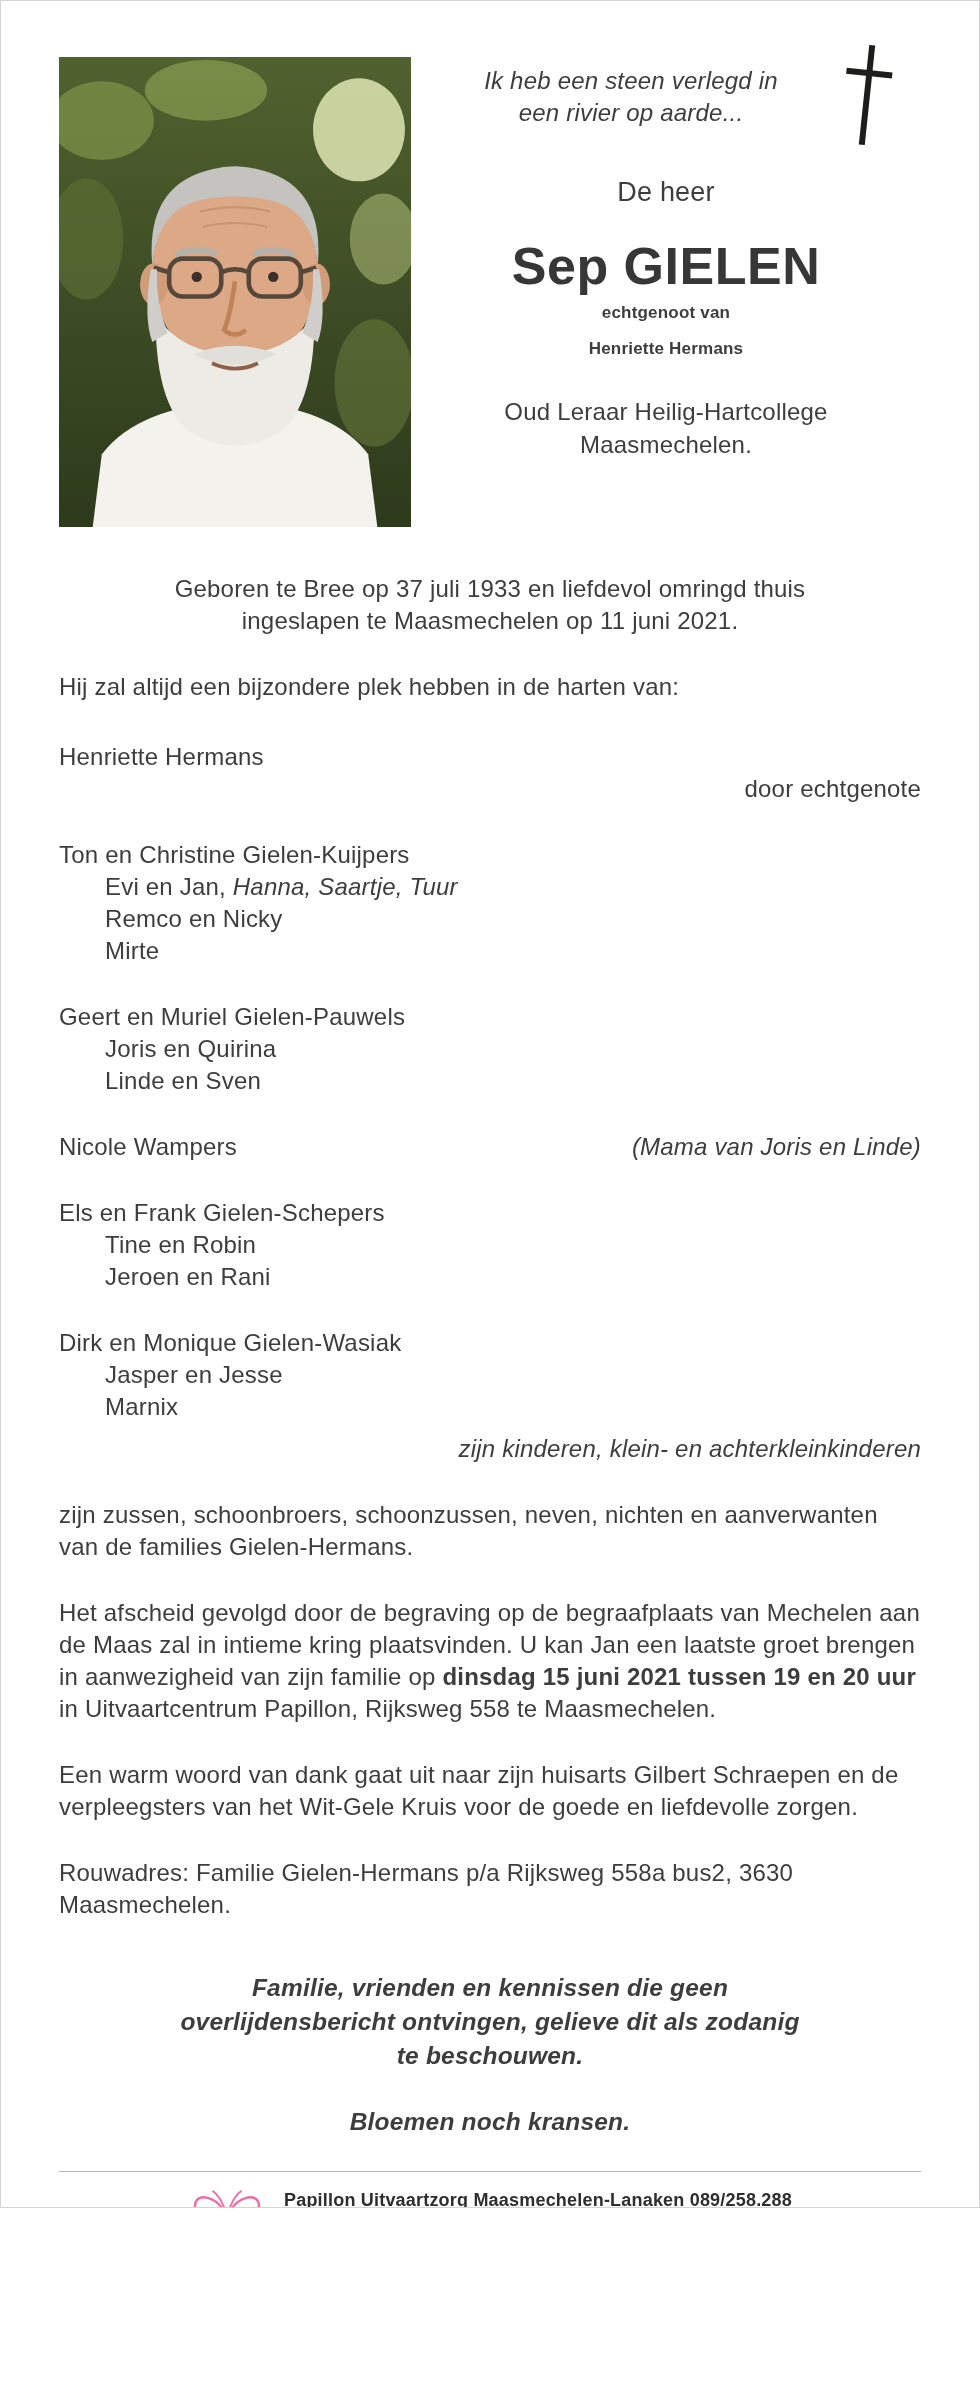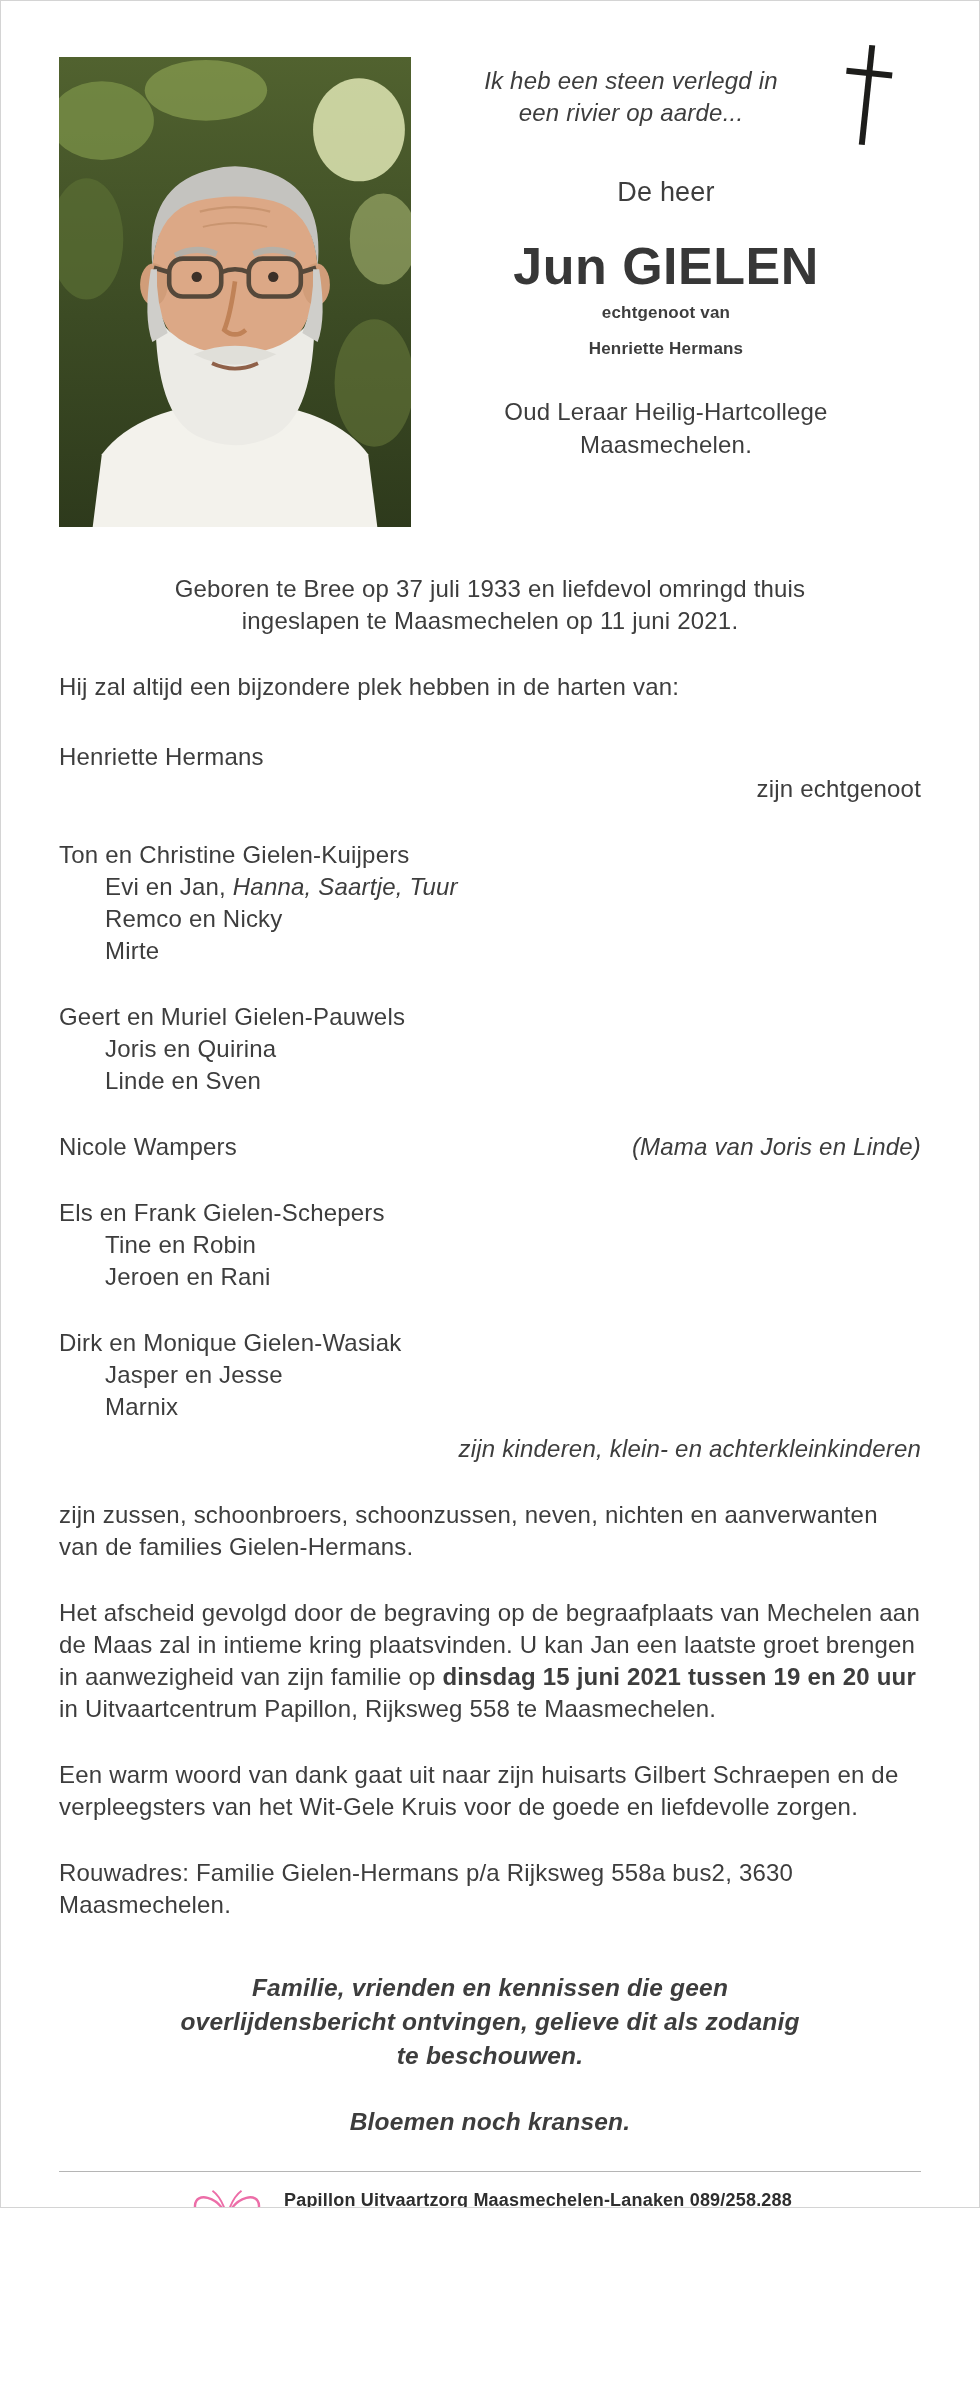--- a/index.html
+++ b/index.html
@@ -136,21 +136,21 @@
         </svg>
       </div>
 
       <div class="quote">
         <div>Ik heb een steen verlegd in</div>
         <div>een rivier op aarde...</div>
       </div>
 
       <div class="salutation">De heer</div>
 
-      <h1 class="name">Jun GIELEN</h1>
+      <h1 class="name">Sep GIELEN</h1>
 
       <div class="spouse">
         <div>echtgenoot van</div>
         <div>Henriette Hermans</div>
       </div>
 
       <div class="profession">
         <div>Oud Leraar Heilig-Hartcollege</div>
         <div>Maasmechelen.</div>
       </div>
@@ -161,21 +161,21 @@
   <section class="born center">
     <div>Geboren te Bree op 37 juli 1933 en liefdevol omringd thuis</div>
     <div>ingeslapen te Maasmechelen op 11 juni 2021.</div>
   </section>
 
   <p class="hearts">Hij zal altijd een bijzondere plek hebben in de harten van:</p>
 
   <section class="family">
 
     <div>Henriette Hermans</div>
-    <div class="widow-relation">zijn echtgenoot</div>
+    <div class="widow-relation">door echtgenote</div>
 
     <div class="group">
       <div class="head">Ton en Christine Gielen-Kuijpers</div>
       <div class="child"><span>Evi en Jan, </span><span class="it">Hanna, Saartje, Tuur</span></div>
       <div class="child"><span>Remco en Nicky</span><span class="it"></span></div>
       <div class="child"><span>Mirte</span><span class="it"></span></div>
     </div>
 
     <div class="group">
       <div class="head">Geert en Muriel Gielen-Pauwels</div>

